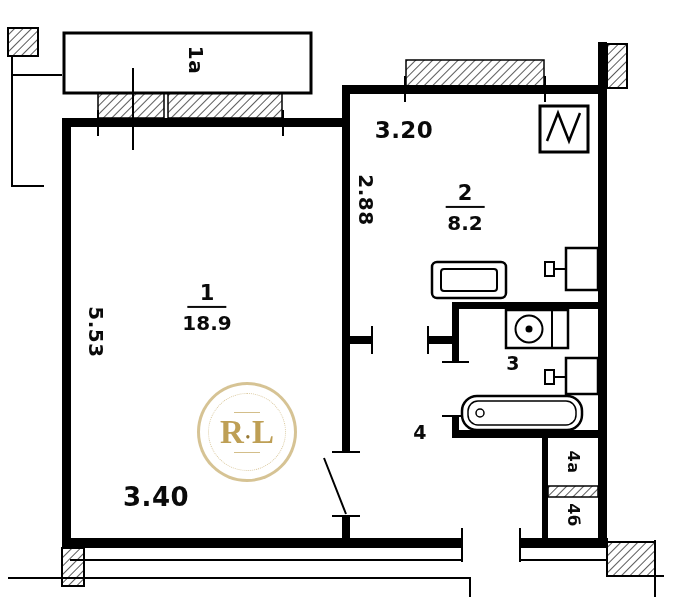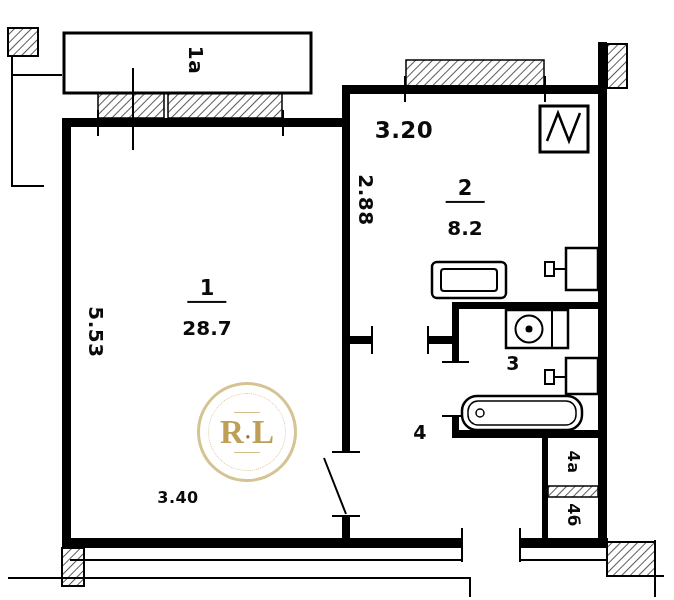--- a/index.html
+++ b/index.html
@@ -11,21 +11,21 @@
   .lbl{
     position:absolute;transform:translate(-50%,-50%);
     font-weight:bold;color:#0a0a0a;white-space:nowrap;letter-spacing:.5px;z-index:3;
   }
   .lbl.rot{transform:translate(-50%,-50%) rotate(90deg);}
   .frac{
     position:absolute;transform:translate(-50%,-50%);text-align:center;
     color:#0a0a0a;font-weight:bold;z-index:3;
   }
   .frac .num{display:inline-block;padding:0 12px 1px;border-bottom:2.5px solid #0a0a0a;font-size:21px;line-height:1.15;}
-  .frac .area{font-size:20px;padding-top:13px;}
+  .frac .area{font-size:20px;padding-top:3px;}
   .watermark{
     position:absolute;left:197px;top:382px;width:94px;height:94px;
     border:3px solid rgba(181,146,60,.55);border-radius:50%;
     background:rgba(255,255,255,.88);
     display:flex;flex-direction:column;align-items:center;justify-content:center;z-index:4;
   }
   .wm-ring-inner{position:absolute;inset:8px;border:1.5px dotted rgba(181,146,60,.5);border-radius:50%;}
   .wm-mono{
     font-family:"Liberation Serif",serif;font-weight:bold;font-size:33px;
     color:rgba(176,138,48,.82);line-height:1;display:flex;align-items:center;gap:2px;
@@ -126,25 +126,25 @@
   <div class="lbl" style="left:404px;top:130px;font-size:23px;">3.20</div>
   <div class="lbl rot" style="left:366px;top:200px;font-size:20px;">2.88</div>
 
   <div class="frac" style="left:465px;top:208px;">
     <div class="num">2</div>
     <div class="area">8.2</div>
   </div>
 
   <div class="frac" style="left:207px;top:308px;">
     <div class="num">1</div>
-    <div class="area">28.7</div>
+    <div class="area">18.9</div>
   </div>
 
   <div class="lbl rot" style="left:96px;top:332px;font-size:20px;">5.53</div>
-  <div class="lbl" style="left:178px;top:497px;font-size:16px;">3.40</div>
+  <div class="lbl" style="left:156px;top:497px;font-size:26px;">3.40</div>
 
   <div class="lbl" style="left:513px;top:363px;font-size:19px;">3</div>
   <div class="lbl" style="left:420px;top:432px;font-size:19px;">4</div>
 
   <div class="lbl rot" style="left:573px;top:462px;font-size:16px;">4а</div>
   <div class="lbl rot" style="left:573px;top:515px;font-size:16px;">4б</div>
 
   <div class="watermark">
     <div class="wm-ring-inner"></div>
     <div class="wm-line"></div>

